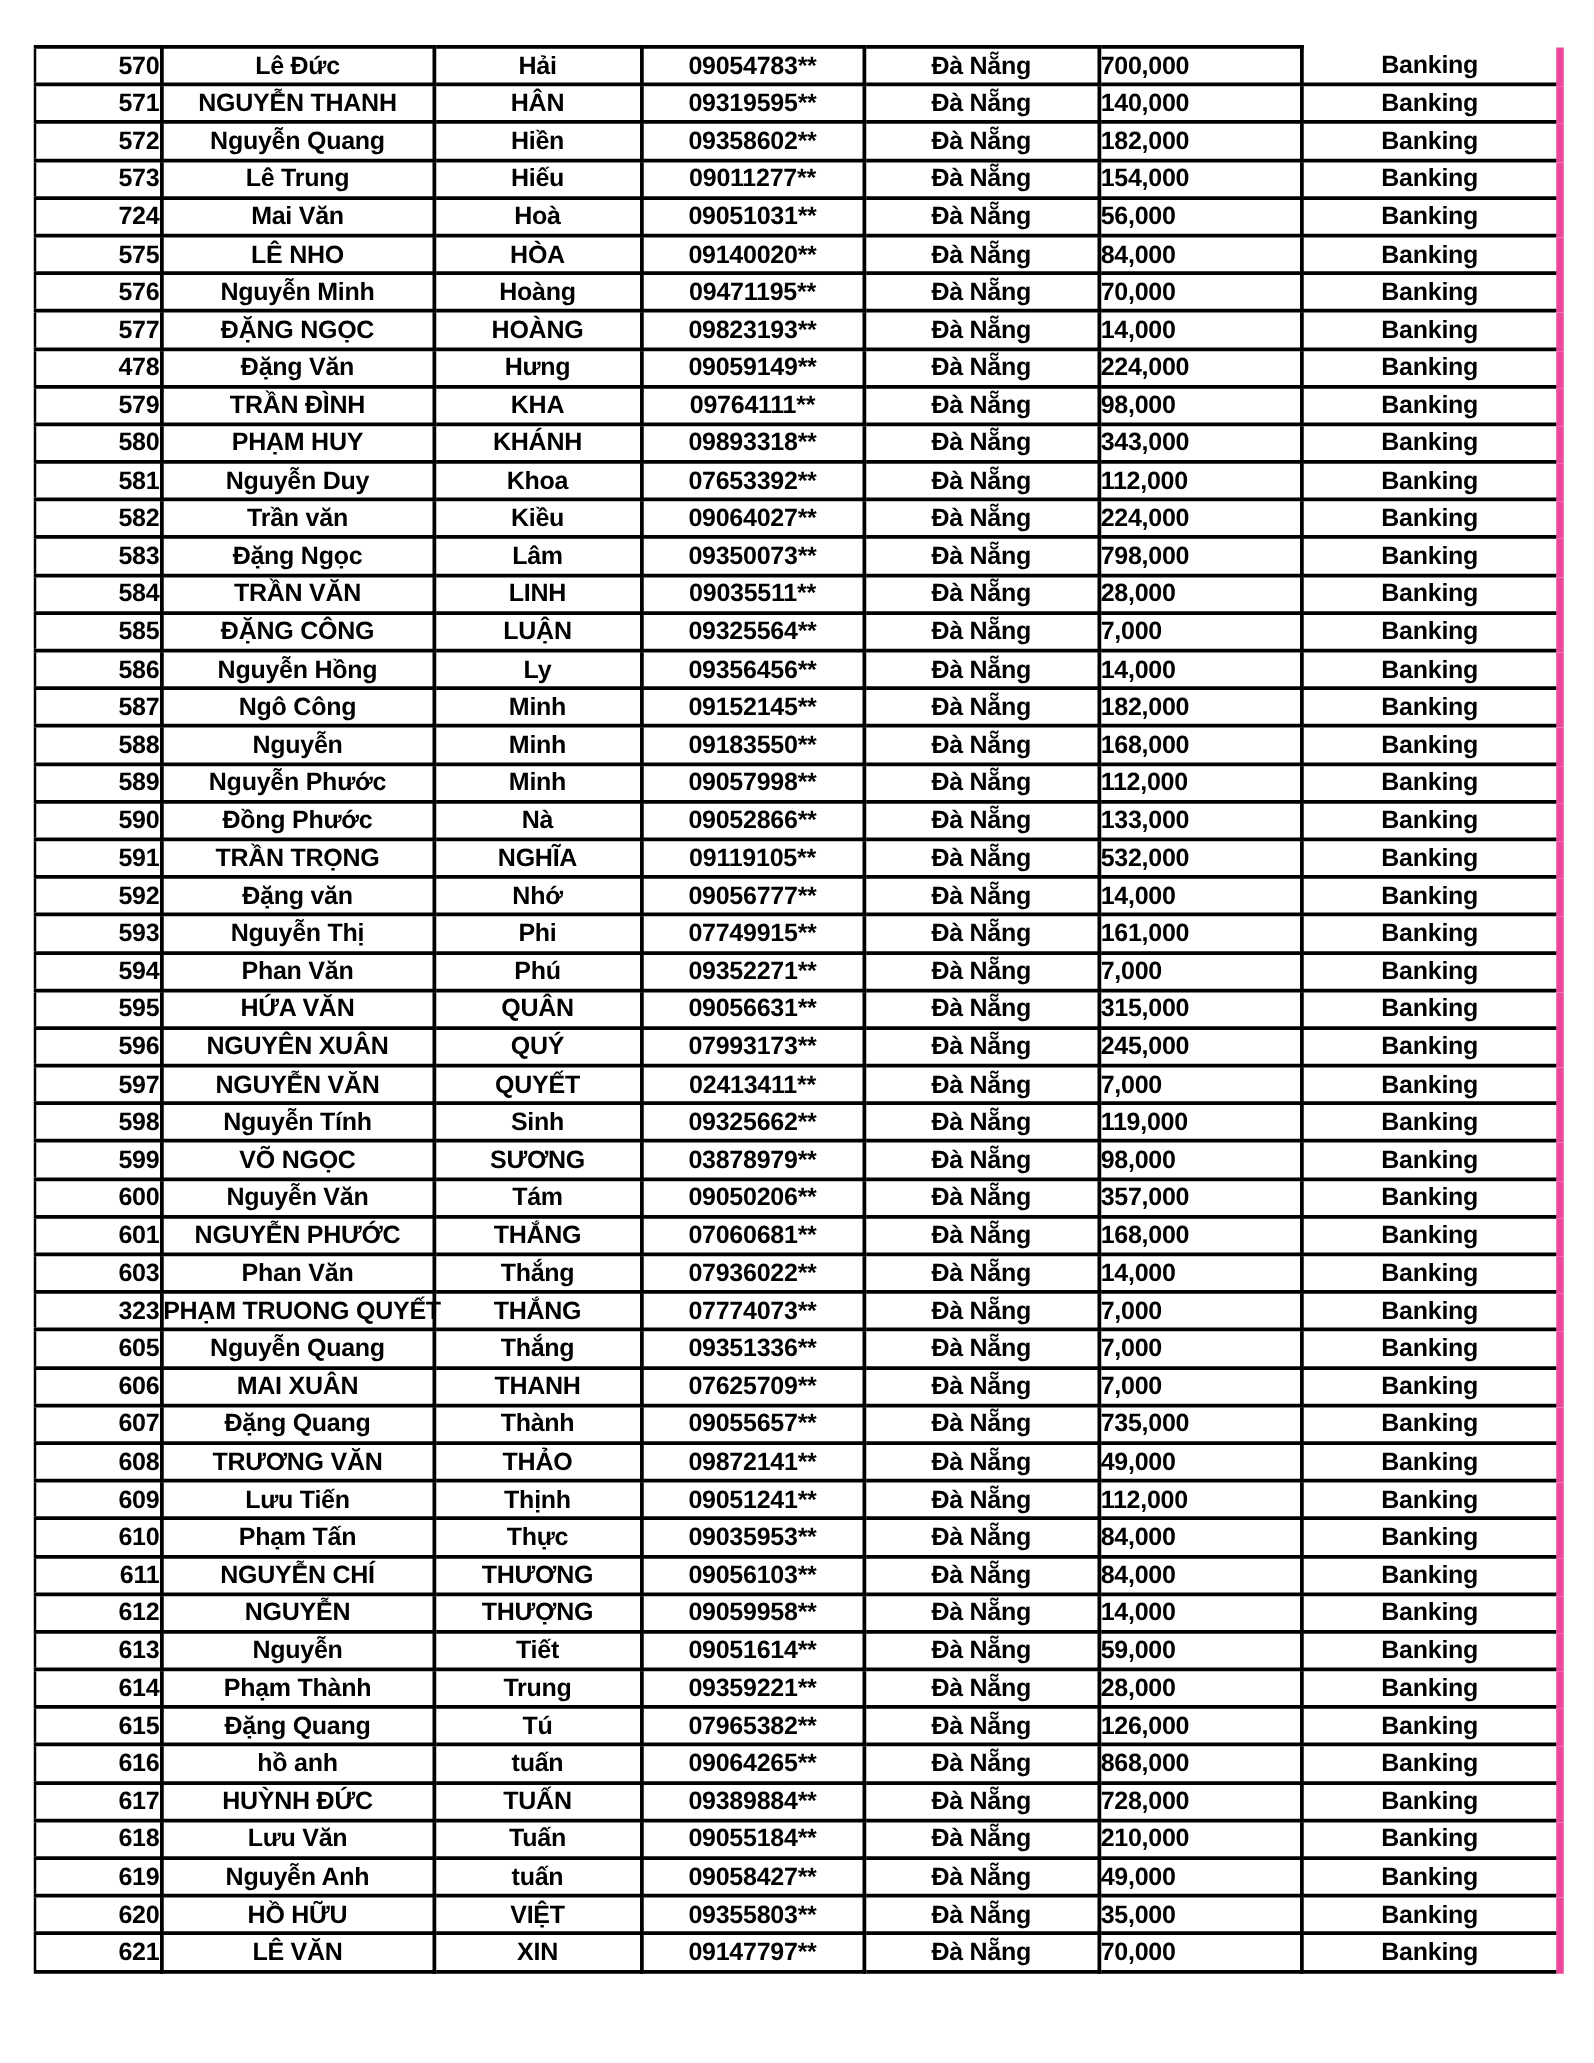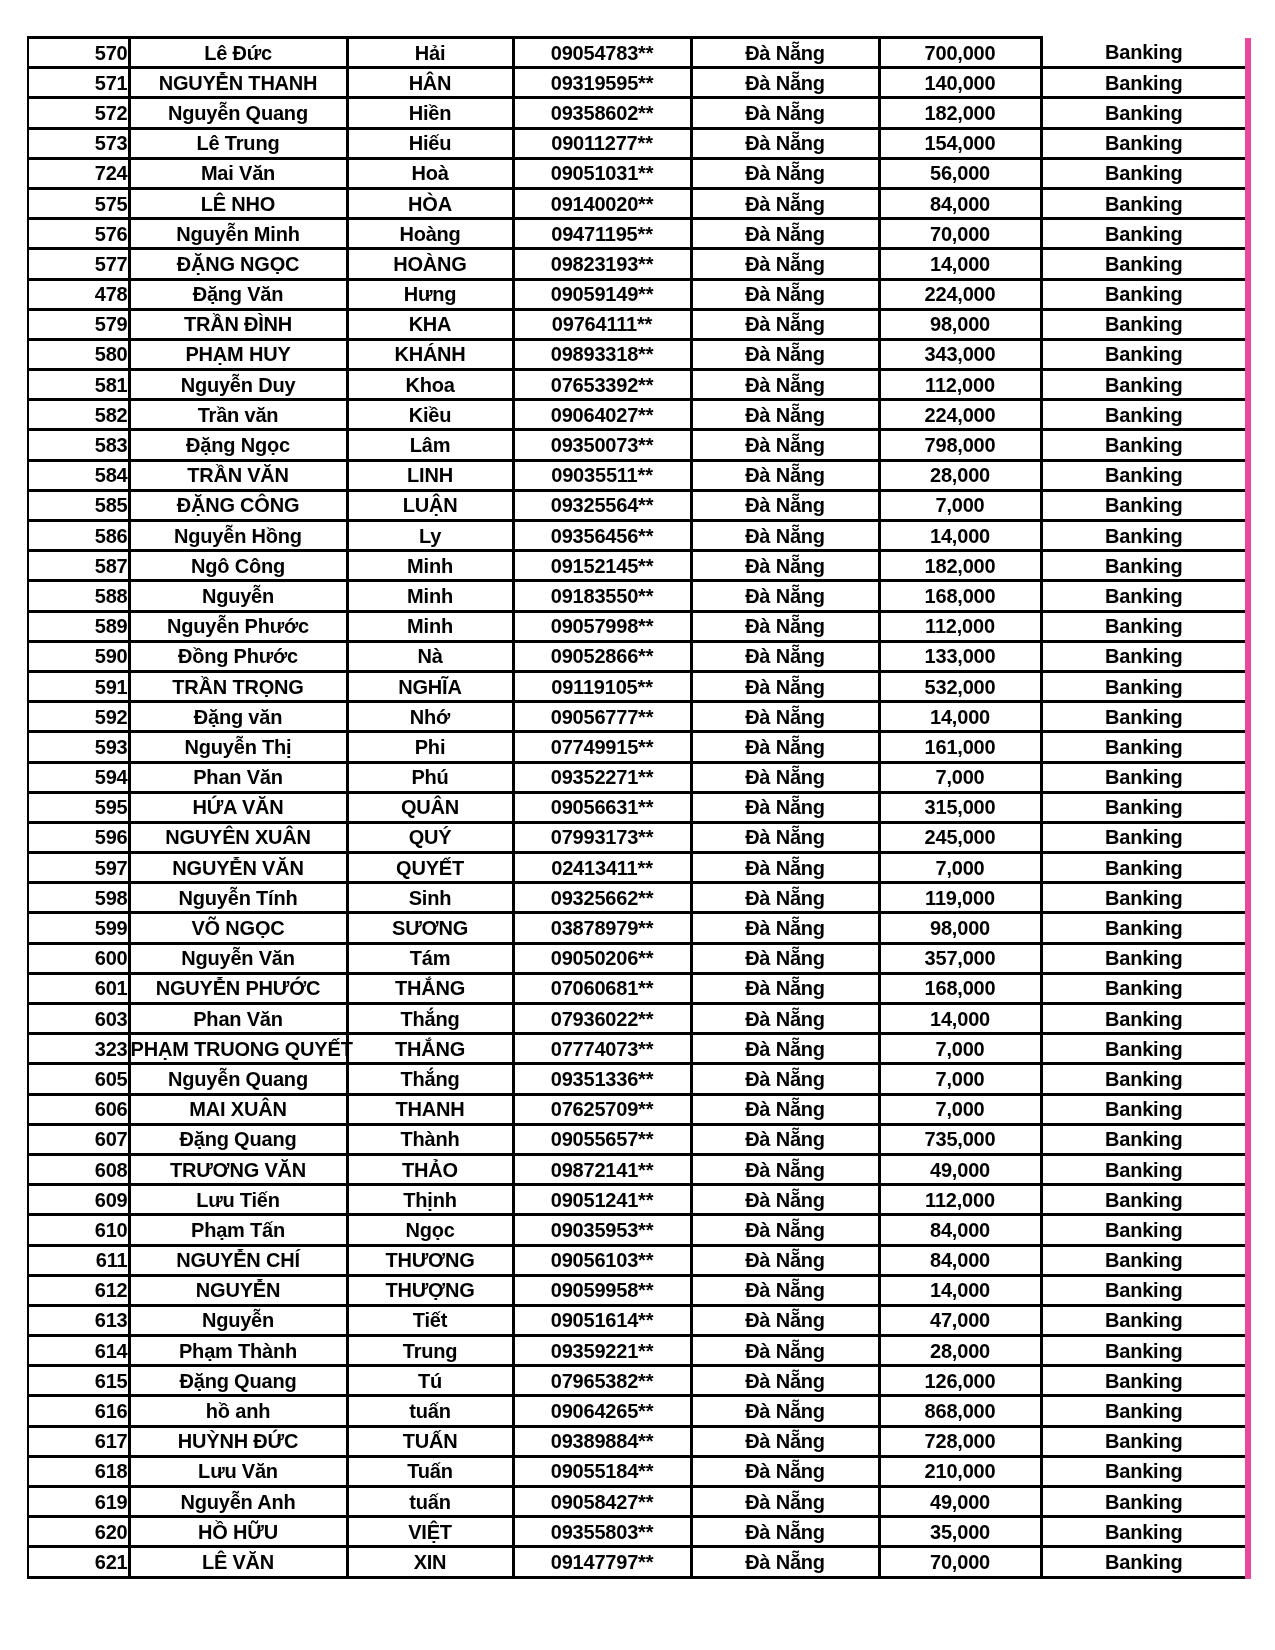--- a/index.html
+++ b/index.html
@@ -50,21 +50,21 @@
     border-top: none;
   }
   td.c-id {
     text-align: right;
     padding-right: 3px;
   }
   td.c-first, td.c-last, td.c-phone, td.c-city, td.c-method {
     text-align: center;
   }
   td.c-amount {
-    text-align: center;
+    text-align: left;
     padding-right: 7px;
   }
 </style>
 </head>
 <body>
 
 <table class="donor-table">
   <colgroup>
     <col style="width:101px">
     <col style="width:218px">
@@ -462,21 +462,21 @@
     <td class="c-last">Thịnh</td>
     <td class="c-phone">09051241**</td>
     <td class="c-city">Đà Nẵng</td>
     <td class="c-amount">112,000</td>
     <td class="c-method">Banking</td>
   </tr>
 
   <tr>
     <td class="c-id">610</td>
     <td class="c-first">Phạm Tấn</td>
-    <td class="c-last">Ngọc</td>
+    <td class="c-last">Thực</td>
     <td class="c-phone">09035953**</td>
     <td class="c-city">Đà Nẵng</td>
     <td class="c-amount">84,000</td>
     <td class="c-method">Banking</td>
   </tr>
 
   <tr>
     <td class="c-id">611</td>
     <td class="c-first">NGUYỄN CHÍ</td>
     <td class="c-last">THƯƠNG</td>
@@ -495,21 +495,21 @@
     <td class="c-amount">14,000</td>
     <td class="c-method">Banking</td>
   </tr>
 
   <tr>
     <td class="c-id">613</td>
     <td class="c-first">Nguyễn</td>
     <td class="c-last">Tiết</td>
     <td class="c-phone">09051614**</td>
     <td class="c-city">Đà Nẵng</td>
-    <td class="c-amount">47,000</td>
+    <td class="c-amount">59,000</td>
     <td class="c-method">Banking</td>
   </tr>
 
   <tr>
     <td class="c-id">614</td>
     <td class="c-first">Phạm Thành</td>
     <td class="c-last">Trung</td>
     <td class="c-phone">09359221**</td>
     <td class="c-city">Đà Nẵng</td>
     <td class="c-amount">28,000</td>

